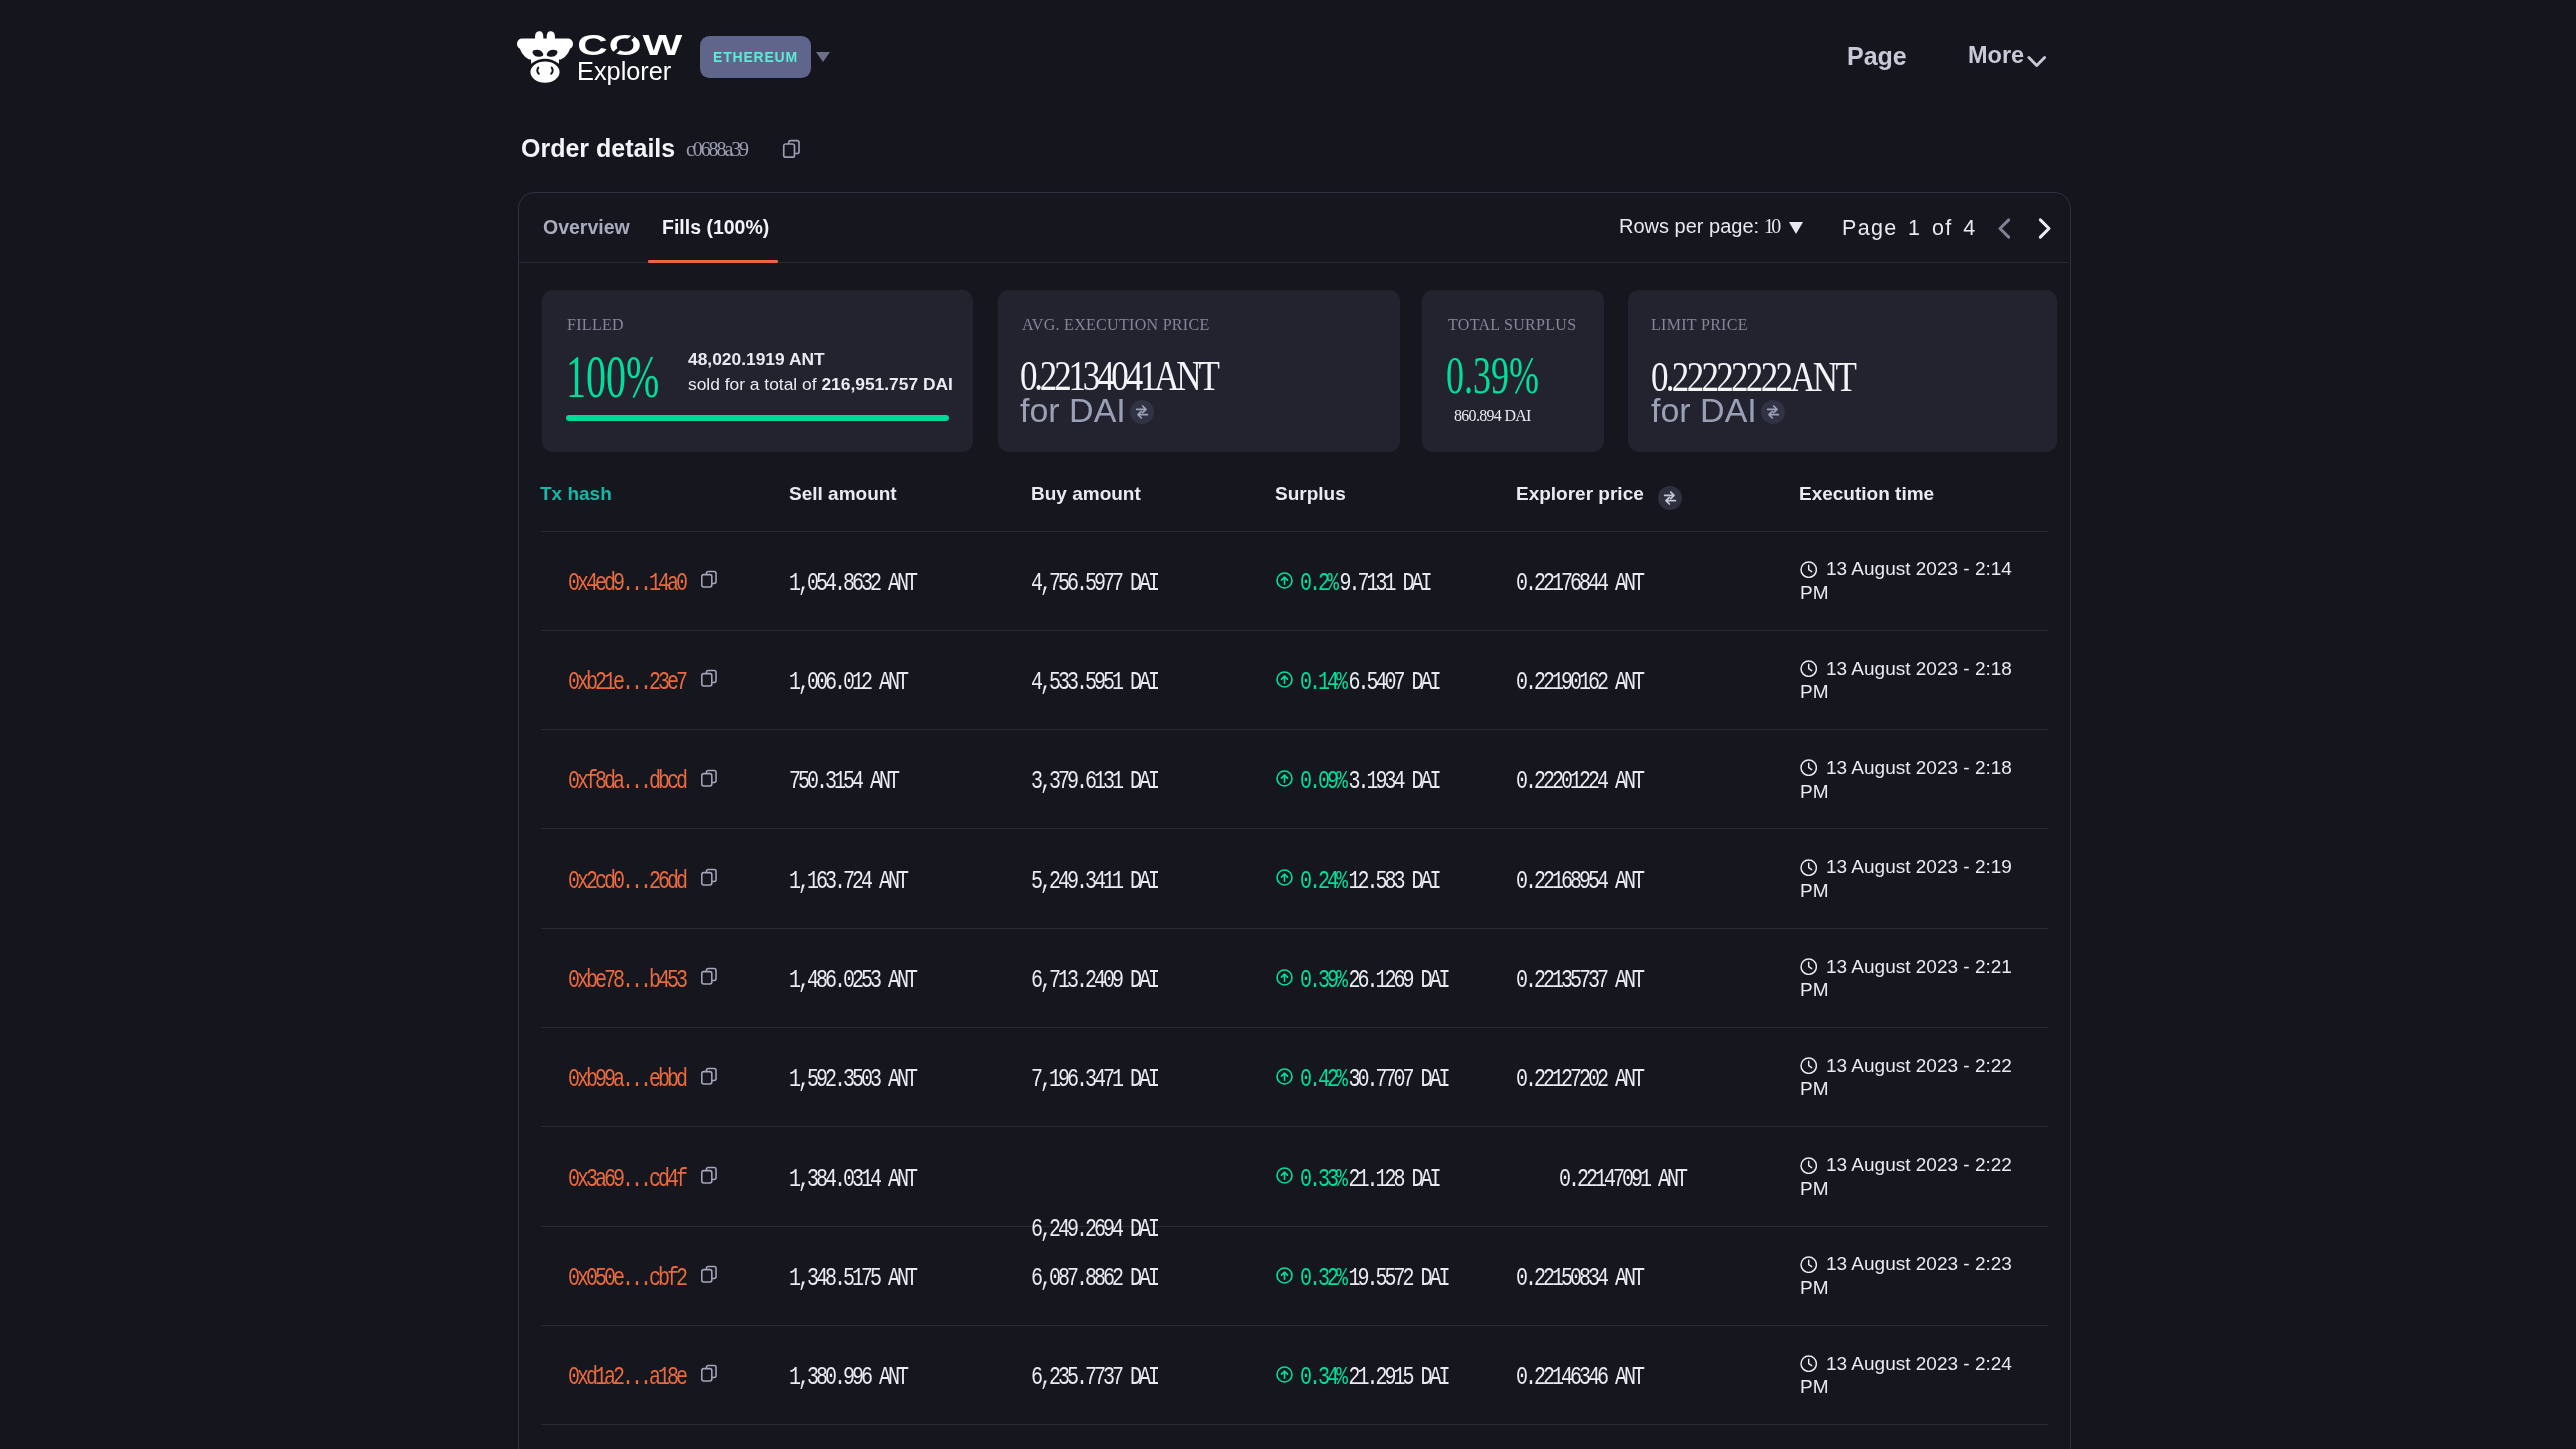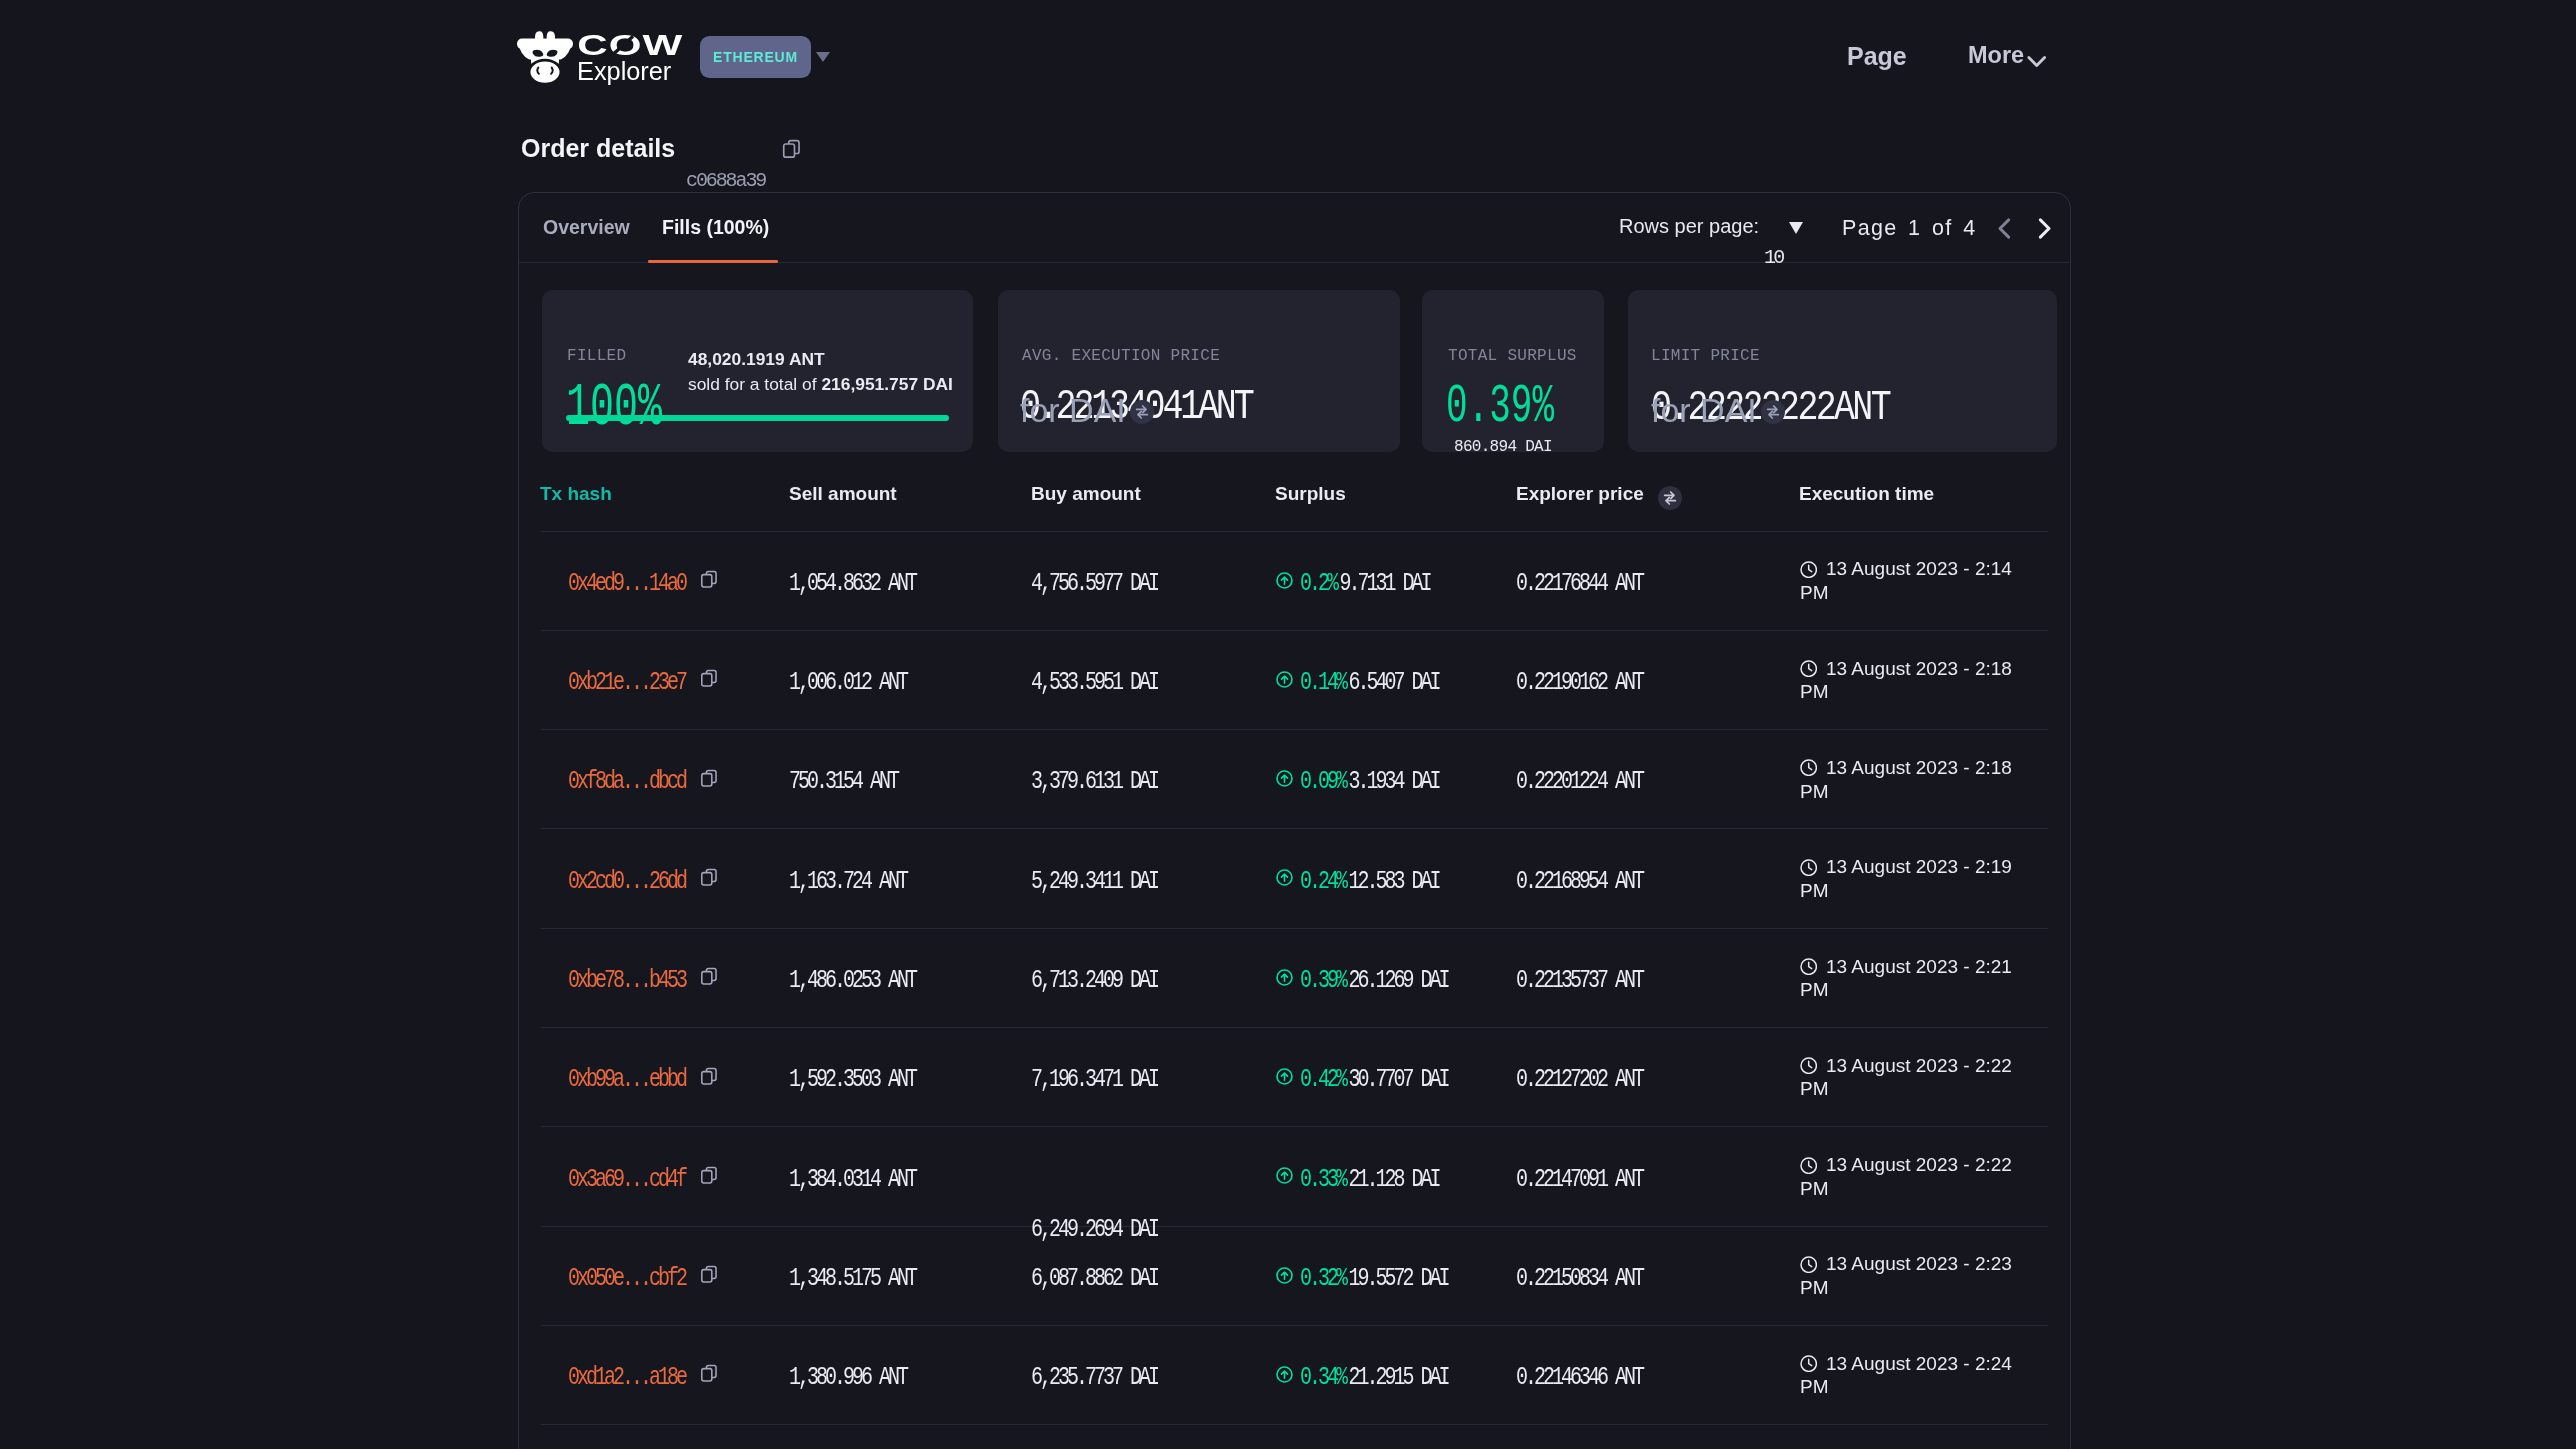--- a/index.html
+++ b/index.html
@@ -1,19 +1,19 @@
 <!DOCTYPE html>
 <html style="font-size:10.7px"><head>
 <meta charset="utf-8">
 <style>
   * { margin:0; padding:0; box-sizing:border-box; }
   html,body { width:2576px; height:1449px; background:#14151d; overflow:hidden;
     font-family:"Liberation Sans", sans-serif; }
   .abs { position:absolute; }
-  .mono { font-family:Liberation Mono, monospace;margin-top:31px; }
+  .mono { font-family:Liberation Serif, serif; }
   .cell { position:absolute; height:19px; line-height:19px; white-space:nowrap; }
   .num { font-family:"Liberation Mono", monospace; font-size:20px; letter-spacing:-3px;
          display:inline-block; transform:scaleY(1.3); transform-origin:center; color:#e9eaf2; }
 </style>
 </head>
 <body>
 
 <svg class="abs" style="left:517px; top:27.5px;" width="56" height="58" viewBox="0 0 100 100">
   <g fill="#fff">
     <path d="M33 20 q-3 -15 6 -16 q8 -1 8 10 l0 8 z"></path>
@@ -245,21 +245,21 @@
   <rect x="2" y="6" width="13" height="16" rx="2.5" fill="none" stroke="#a4a6bb" stroke-width="2"></rect>
   <path d="M8 6 V4.5 a2.5 2.5 0 0 1 2.5 -2.5 H 18 a 2.5 2.5 0 0 1 2.5 2.5 V 15 a2.5 2.5 0 0 1 -2.5 2.5 H 15" fill="none" stroke="#a4a6bb" stroke-width="2"></path>
 </svg>
 <div class="cell" style="left:789px; top:1169px;"><span class="num">1,384.0314 ANT</span></div>
 <div class="cell" style="left:1031px; top:1219px;"><span class="num">6,249.2694 DAI</span></div>
 <svg class="abs" style="left:1276px; top:1167px;" width="17" height="17" viewBox="0 0 25 25">
   <circle cx="12.5" cy="12.5" r="11" fill="none" stroke="#00df99" stroke-width="2.4"></circle>
   <path d="M12.5 18 V8 M8 12 l4.5 -4.5 L17 12" fill="none" stroke="#00df99" stroke-width="2.4" stroke-linecap="round" stroke-linejoin="round"></path>
 </svg>
 <div class="cell" style="left:1300px; top:1169px;"><span class="num" style="color:#00df99;">0.33%</span><span class="num" style="margin-left:3.4px;">21.128 DAI</span></div>
-<div class="cell" style="left:1516px; top:1169px;text-decoration:underline;"><span class="num">0.22147091 ANT</span></div>
+<div class="cell" style="left:1559px; top:1169px;text-decoration:underline;"><span class="num">0.22147091 ANT</span></div>
 <svg class="abs" style="left:1800px; top:1157px;" width="17.4" height="17.4" viewBox="0 0 26 26">
   <circle cx="13" cy="13" r="11.5" fill="none" stroke="#e9eaf2" stroke-width="2.2"></circle>
   <path d="M13 6.5 V13 l4.5 3" fill="none" stroke="#e9eaf2" stroke-width="2.2" stroke-linecap="round"></path>
 </svg>
 <div class="abs" style="left:1826px; top:1153px; font-size:19px; line-height:23.5px; color:#e9eaf2; white-space:nowrap;">13 August 2023 - 2:22</div>
 <div class="abs" style="left:1800px; top:1177px; font-size:19px; line-height:23.5px; color:#e9eaf2;">PM</div>
 <div class="cell" style="left:568px; top:1268px;"><span class="num" style="color:#ea6a40;">0x050e...cbf2</span></div>
 <svg class="abs" style="left:700px; top:1265px;" width="19" height="20" viewBox="0 0 24 26">
   <rect x="2" y="6" width="13" height="16" rx="2.5" fill="none" stroke="#a4a6bb" stroke-width="2"></rect>
   <path d="M8 6 V4.5 a2.5 2.5 0 0 1 2.5 -2.5 H 18 a 2.5 2.5 0 0 1 2.5 2.5 V 15 a2.5 2.5 0 0 1 -2.5 2.5 H 15" fill="none" stroke="#a4a6bb" stroke-width="2"></path>

